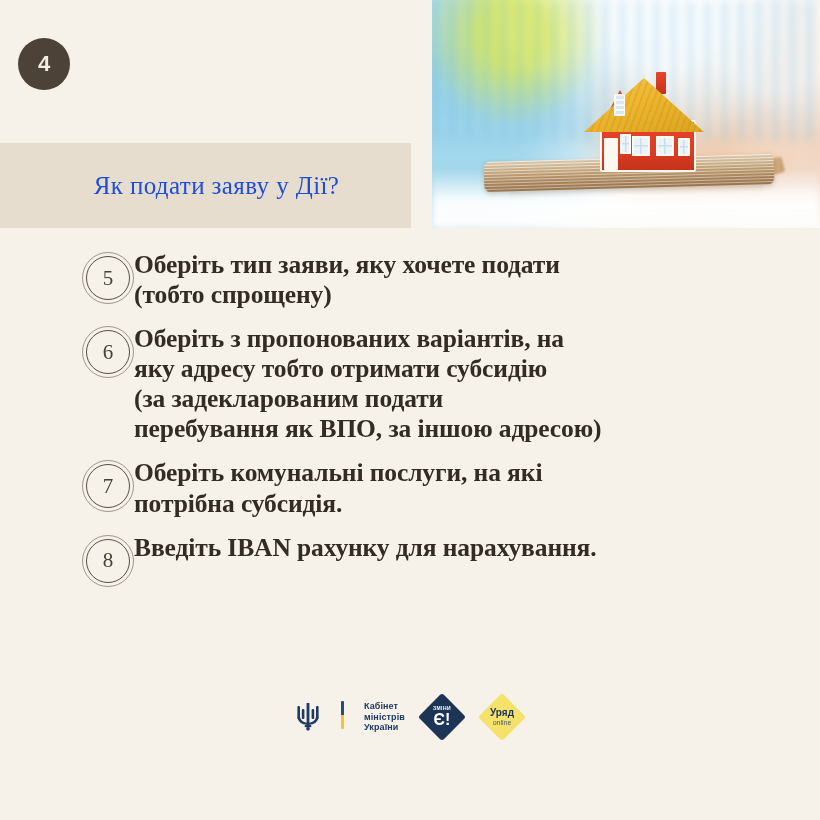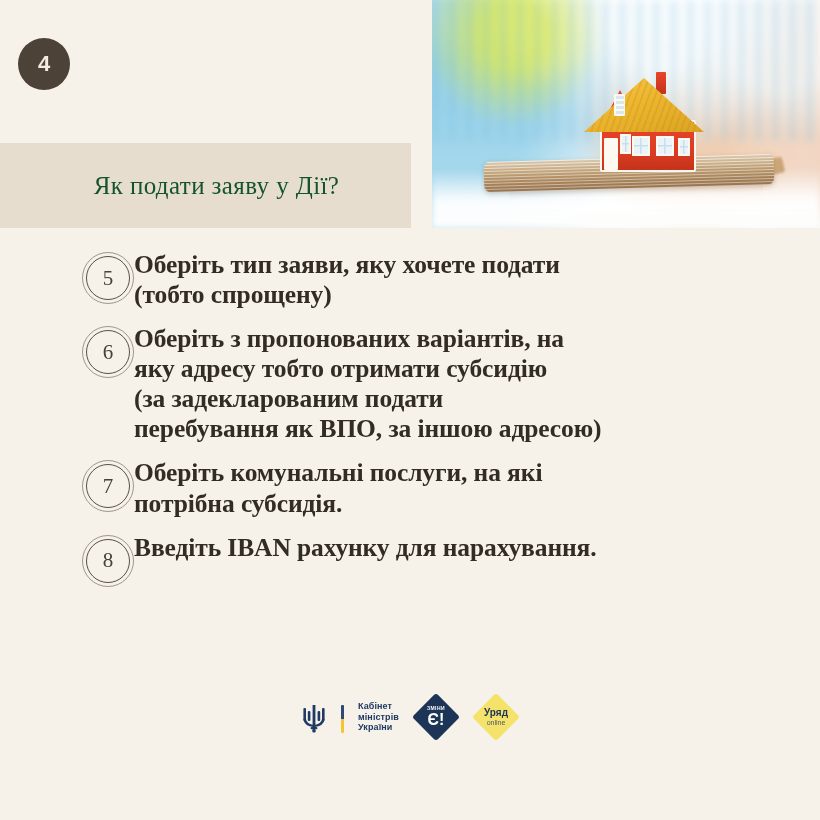--- a/index.html
+++ b/index.html
@@ -24,21 +24,21 @@
     font-weight:bold;font-size:22px;line-height:1;
   }
 
   
   .header-band{
     position:absolute;left:0;top:143px;width:411px;height:85px;
     background:#e7ddcf;
     display:flex;align-items:center;
   }
   .header-title{
-    color:#14532d;
+    color:#1d4ed8;
     font-family:"Liberation Serif", serif;
     font-size:25px;letter-spacing:.4px;
     width:100%;text-align:center;
     padding-left:22px;box-sizing:border-box;
     white-space:nowrap;
   }
 
   
   .hero{
     position:absolute;left:432px;top:0;width:388px;height:228px;
@@ -166,21 +166,21 @@
     letter-spacing:-0.1px;
     max-width:600px;
   }
   .step-text .ln{display:block;white-space:nowrap;}
 
   
   .footer-logos{
     position:absolute;left:0;top:694px;width:820px;
     display:flex;align-items:center;justify-content:center;gap:14px;
   }
-  .logo-cmu{display:flex;align-items:flex-end;gap:14px;}
+  .logo-cmu{display:flex;align-items:flex-start;gap:20px;}
   .trident{width:26px;height:30px;display:block;}
   .cmu-bar{width:3px;height:28px;background:linear-gradient(180deg,#2b4a78 0 50%,#f4c431 50% 100%);border-radius:1px;}
   .cmu-text{
     font-family:"Liberation Sans", sans-serif;
     font-size:9px;font-weight:bold;line-height:1.22;color:#1f3a63;
     letter-spacing:.1px;
   }
   .diamond{
     width:34px;height:34px;transform:rotate(45deg);
     display:flex;align-items:center;justify-content:center;

